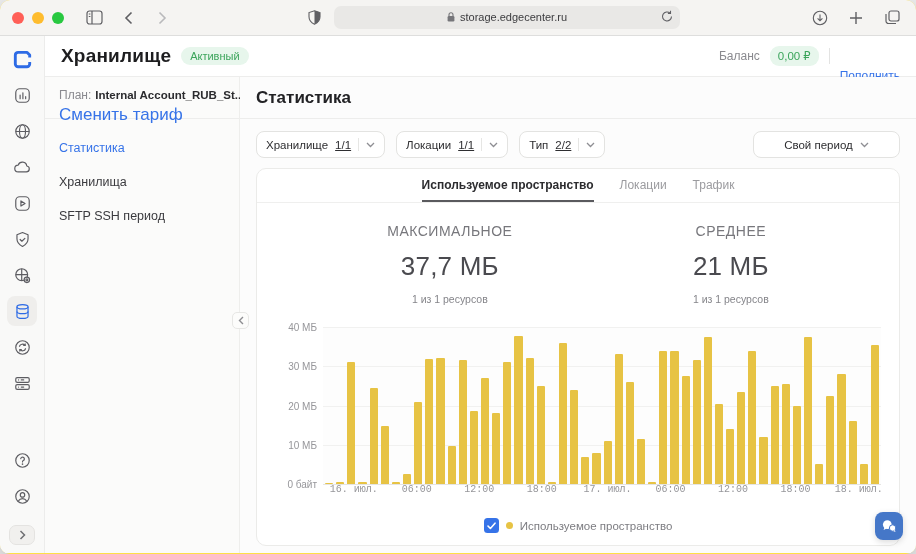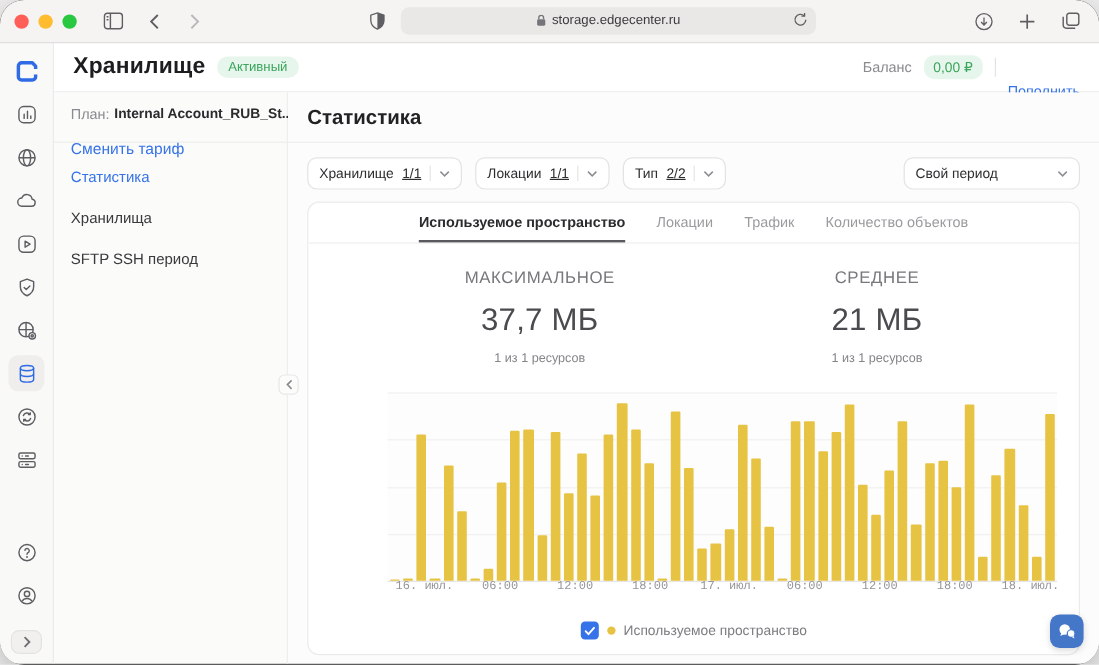--- a/index.html
+++ b/index.html
@@ -1,18 +1,18 @@
 <!DOCTYPE html>
 <html><head>
 <meta charset="utf-8">
 <style>
   * { margin:0; padding:0; box-sizing:border-box; }
   html,body { width:916px; height:554px; }
   body { background:#f0f0f0; font-family:"Liberation Sans","DejaVu Sans",sans-serif; -webkit-font-smoothing:antialiased; }
-  .window { position:relative; width:916px; height:554px; border-radius:20px; overflow:hidden; background:#000000; box-shadow:0 8px 28px rgba(0,0,0,.25); }
+  .window { position:relative; width:916px; height:554px; border-radius:10px; overflow:hidden; background:#fde047; box-shadow:0 8px 28px rgba(0,0,0,.25); }
 
   
   .chrome { height:36px; background:#f5f4f2; border-bottom:1px solid #dededd; display:flex; align-items:center; padding:0 12px; gap:10px; }
   .traffic { display:flex; gap:8px; margin-right:8px; }
   .tl { width:12px; height:12px; border-radius:50%; }
   .tl.red{background:#ff5f57}.tl.yellow{background:#febc2e}.tl.green{background:#28c840}
   .chrome-ic { width:24px; height:24px; display:flex; align-items:center; justify-content:center; color:#5f5f63; flex:none; }
   .addr-wrap { flex:1; display:flex; justify-content:center; }
   .addr { width:346px; height:23px; background:#e9e8e6; border-radius:7px; display:flex; align-items:center; justify-content:center; gap:5px; font-size:11px; color:#3c3c3f; position:relative; }
   .addr .reload { position:absolute; right:7px; top:4px; color:#5f5f63; }
@@ -37,37 +37,37 @@
   .hdr-divider { width:1px; height:16px; background:#e3e3e2; }
   .link { color:#3673e8; cursor:pointer;margin-top:40px; }
 
   .body-row { flex:1; display:flex; min-height:0; }
   .sidebar { width:195px; background:#fbfbfa; border-right:1px solid #eeeeec; flex:none; }
   .plan-block { padding:11px 14px 0; height:42px; border-bottom:1px solid #ededec; font-size:12px; }
   .plan-line { display:flex; align-items:center; gap:4px; white-space:nowrap; }
   .plan-label { color:#8a8a8f; }
   .plan-value { color:#2b2b2e; font-weight:bold; font-size:11.5px; }
   .info-dot { width:13px; height:13px; border-radius:50%; background:#c0c0c4; color:#fff; font-size:9px; display:inline-flex; align-items:center; justify-content:center; font-weight:bold; flex:none; }
-  .change-tariff { font-size:13px; margin-top:14px; }
+  .change-tariff { font-size:17px; margin-top:3px; }
   .side-nav { padding:22px 14px; display:flex; flex-direction:column; gap:20px; font-size:12.5px; }
   .side-item { color:#3a3a3e; cursor:pointer; }
   .side-item.active { color:#3673e8; }
 
   .collapse-btn { position:absolute; left:232px; top:276px; width:17px; height:17px; border-radius:5px; background:#fcfcfb; border:1px solid #e7e7e5; display:flex; align-items:center; justify-content:center; color:#8d8d91; z-index:5; }
 
   .main { flex:1; min-width:0; display:flex; flex-direction:column; background:#fcfcfc; position:relative; }
   .main-title-block { padding:11px 16px 0; height:42px; border-bottom:1px solid #ededec; }
   .main-title { font-size:17px; font-weight:bold; color:#222225; }
   .filter-row { display:flex; align-items:center; padding:12px 16px 0; gap:11px; }
   .pill { height:27px; background:#fff; border:1px solid #e3e3e1; border-radius:8px; display:flex; align-items:center; padding:0 9px; font-size:11.5px; color:#2e2e31; gap:7px; cursor:pointer; }
   .pill .count { color:#2e2e31;text-decoration:underline; }
   .pill .vd { width:1px; height:13px; background:#e6e6e4; }
   .pill .chev { color:#8e8e93; display:flex; }
   .filter-right { margin-left:auto; display:flex; gap:8px; }
-  .pill.period { width:147px; justify-content:space-between; }
+  .pill.period { width:147px; justify-content:center; }
   .pill.dates { gap:6px; }
   .date-arrow { color:#6d6d72; font-size:12px; }
 
   
   .card { margin:10px 16px 7px; background:#fff; border:1px solid #ebebe9; border-radius:10px; flex:1; display:flex; flex-direction:column; min-height:0; }
   .tabs { display:flex; justify-content:center; gap:26px; border-bottom:1px solid #efefee; padding-top:9px; }
   .tab { font-size:12px; color:#9b9b9f; padding-bottom:8px; cursor:pointer; border-bottom:2px solid transparent; }
   .tab.active { color:#2c2c2f; font-weight:bold; border-bottom-color:#5a5a5e; }
 
   .stats-row { display:flex; justify-content:space-around; padding:20px 40px 4px; }
@@ -330,37 +330,43 @@
                   </span>
               </div>
             </div>
           </div>
 
           <div class="card">
             <div class="tabs">
               <div class="tab active">Используемое пространство</div>
               <div class="tab">Локации</div>
               <div class="tab">Трафик</div>
-              <div class="tab">Количество объектов</div>
             </div>
 
             <div class="stats-row">
               <div class="stat">
                 <div class="stat-title">МАКСИМАЛЬНОЕ</div>
                 <div class="stat-value">37,7 МБ</div>
                 <div class="stat-sub">1 из 1 ресурсов</div>
               </div>
               <div class="stat">
                 <div class="stat-title">СРЕДНЕЕ</div>
                 <div class="stat-value">21 МБ</div>
                 <div class="stat-sub">1 из 1 ресурсов</div>
               </div>
             </div>
 
             <div class="chart-area">
+              <div class="yaxis">
+                  <div class="ytick" style="top: 0%;">40 МБ</div>
+                  <div class="ytick" style="top: 25%;">30 МБ</div>
+                  <div class="ytick" style="top: 50%;">20 МБ</div>
+                  <div class="ytick" style="top: 75%;">10 МБ</div>
+                  <div class="ytick" style="top: 100%;">0 байт</div>
+                </div>
               <div class="plot">
                 <div>
                     <div class="gridline" style="top: 0%;"></div>
                     <div class="gridline" style="top: 25%;"></div>
                     <div class="gridline" style="top: 50%;"></div>
                     <div class="gridline" style="top: 75%;"></div>
                     <div class="gridline zero" style="top: 100%;"></div>
                   </div>
                 <div class="bars">
                     <div class="bar" style="background: rgb(231, 195, 68); height: 0.8%;"></div>

